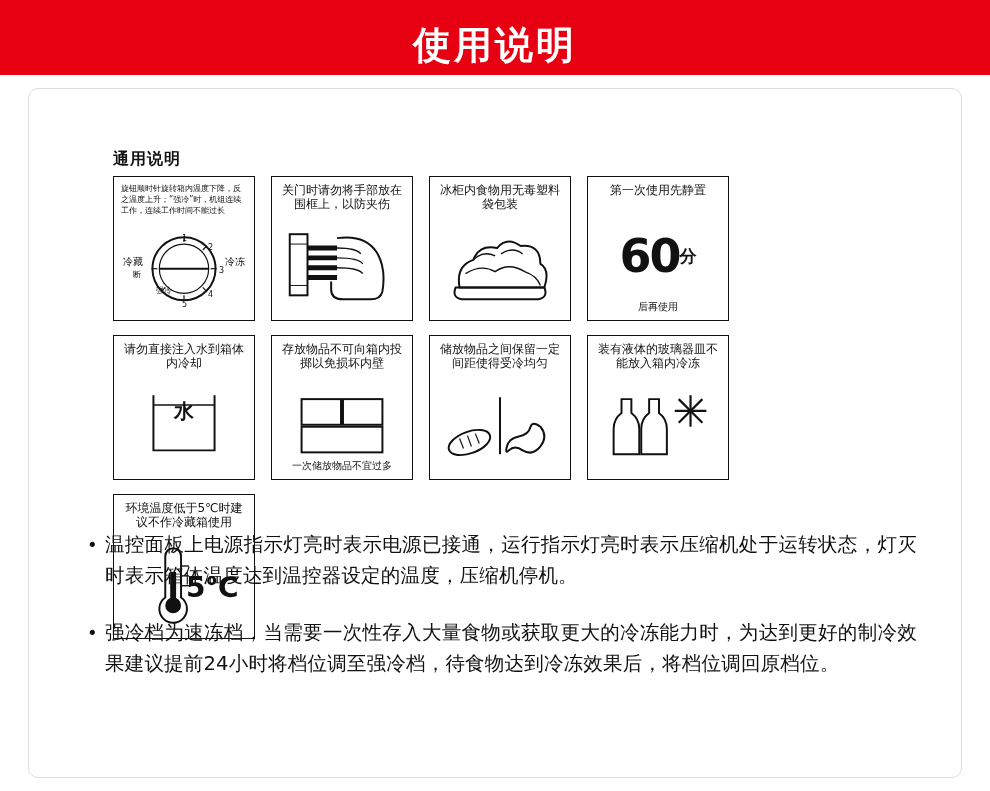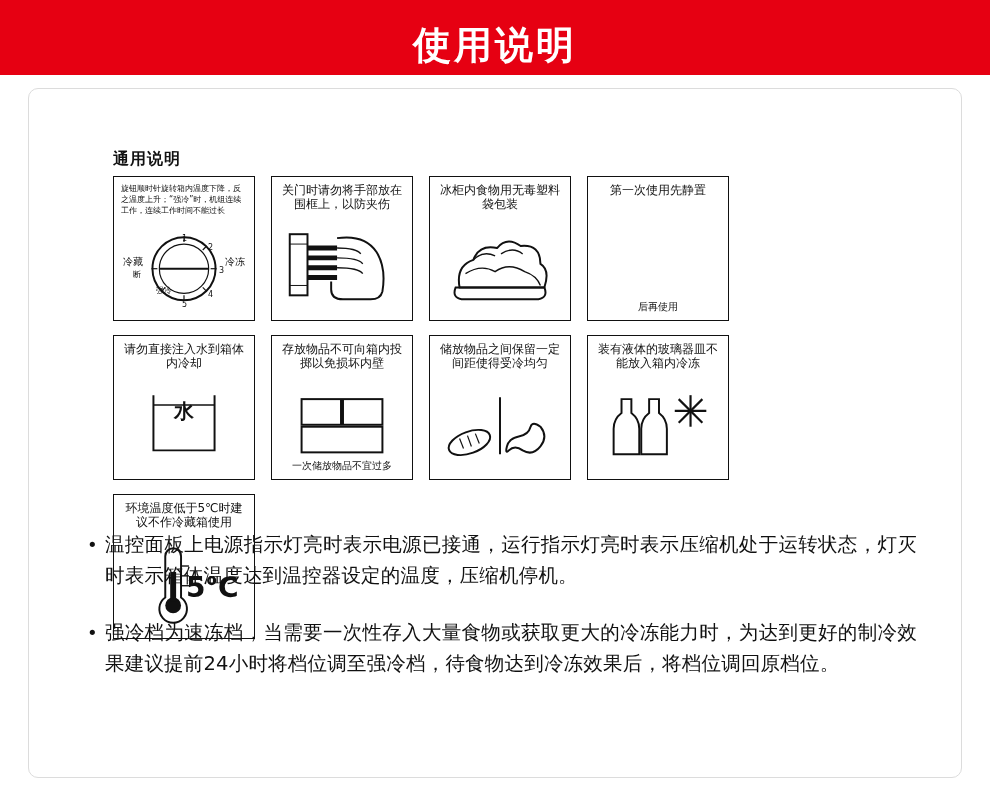--- a/index.html
+++ b/index.html
@@ -253,20 +253,23 @@
           <path d="M30 112 q-4 -22 14 -28 q6 -16 24 -12 q10 -12 24 -2 q20 -2 20 18 q10 6 4 24 z" fill="none" stroke="#111" stroke-width="2"></path>
           <path d="M44 84 q10 -10 22 -4" fill="none" stroke="#111" stroke-width="1.4"></path>
           <path d="M72 78 q12 -8 22 0" fill="none" stroke="#111" stroke-width="1.4"></path>
           <path d="M36 98 q16 -10 30 -2 q14 -10 30 0 q12 4 16 14" fill="none" stroke="#111" stroke-width="1.4"></path>
           <path d="M26 112 h90 q4 10 -6 12 h-78 q-10 -2 -6 -12 z" fill="none" stroke="#111" stroke-width="2"></path>
         </svg>
       </div>
 
       <div class="cell">
         <div class="cap">第一次使用先静置</div>
+        <div class="art-60">
+          <span class="num">60</span><span class="unit">分</span>
+        </div>
         <div class="capbot">后再使用</div>
       </div>
 
       <div class="cell">
         <div class="cap">请勿直接注入水到箱体内冷却</div>
         <svg class="art" viewBox="0 0 142 145">
           <path d="M40 60 v56 h62 v-56" fill="none" stroke="#111" stroke-width="2"></path>
           <line x1="40" y1="70" x2="102" y2="70" stroke="#111" stroke-width="1.6"></line>
         </svg>
         <div class="art-water">水</div>

